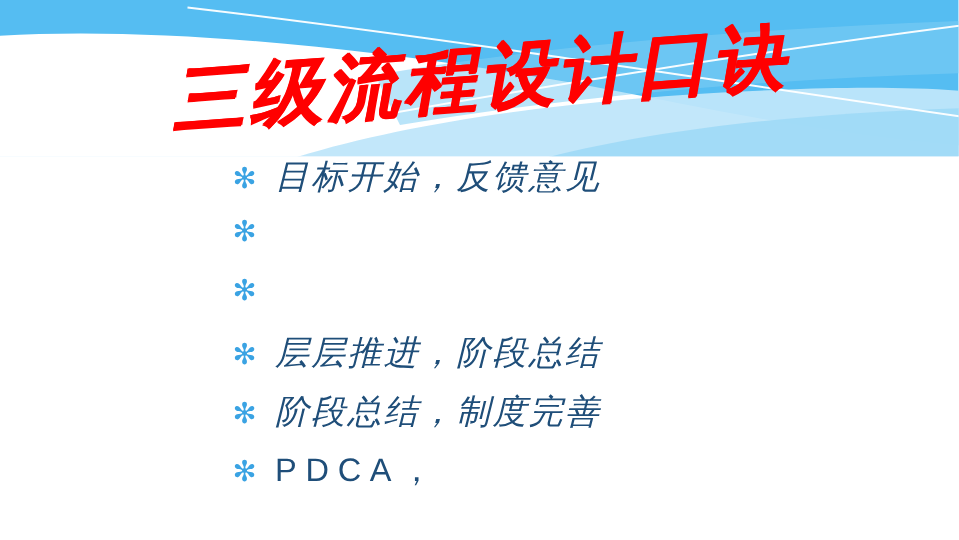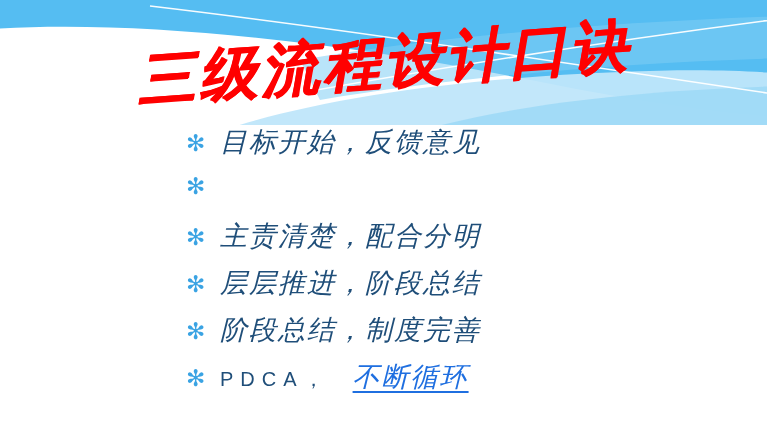--- a/index.html
+++ b/index.html
@@ -84,21 +84,21 @@
     font-family: "DejaVu Serif", "Liberation Serif", serif;
     font-size: 27px;
     font-style: italic;
     color: #1F4E79;
     letter-spacing: 2px;
     line-height: 1;
   }
   .line-text.latin {
     font-family: "Liberation Sans", sans-serif;
     font-style: normal;
-    font-size: 20px;
+    font-size: 26px;
     letter-spacing: 7px;
   }
   .link {
     font-family: "DejaVu Serif", "Liberation Serif", serif;
     font-size: 27px;
     font-style: italic;
     color: #1F6FE0;
     letter-spacing: 2px;
     text-decoration: underline;
     text-underline-offset: 5px;
@@ -149,34 +149,32 @@
       <span class="bullet">✻</span>
       <span class="line-text">目标开始，反馈意见</span>
     </div>
 
     <div class="line">
       <span class="bullet">✻</span>
     </div>
 
     <div class="line">
       <span class="bullet">✻</span>
-      <span class="line-text">主责清楚，配合分明</span>
     </div>
 
     <div class="line">
       <span class="bullet">✻</span>
       <span class="line-text">层层推进，阶段总结</span>
     </div>
 
     <div class="line">
       <span class="bullet">✻</span>
       <span class="line-text">阶段总结，制度完善</span>
     </div>
 
     <div class="line">
       <span class="bullet">✻</span>
       <span class="line-text latin">PDCA，</span>
-      <span class="link">不断循环</span>
     </div>
 
   </div>
 
 </div>
 
 </body></html>

